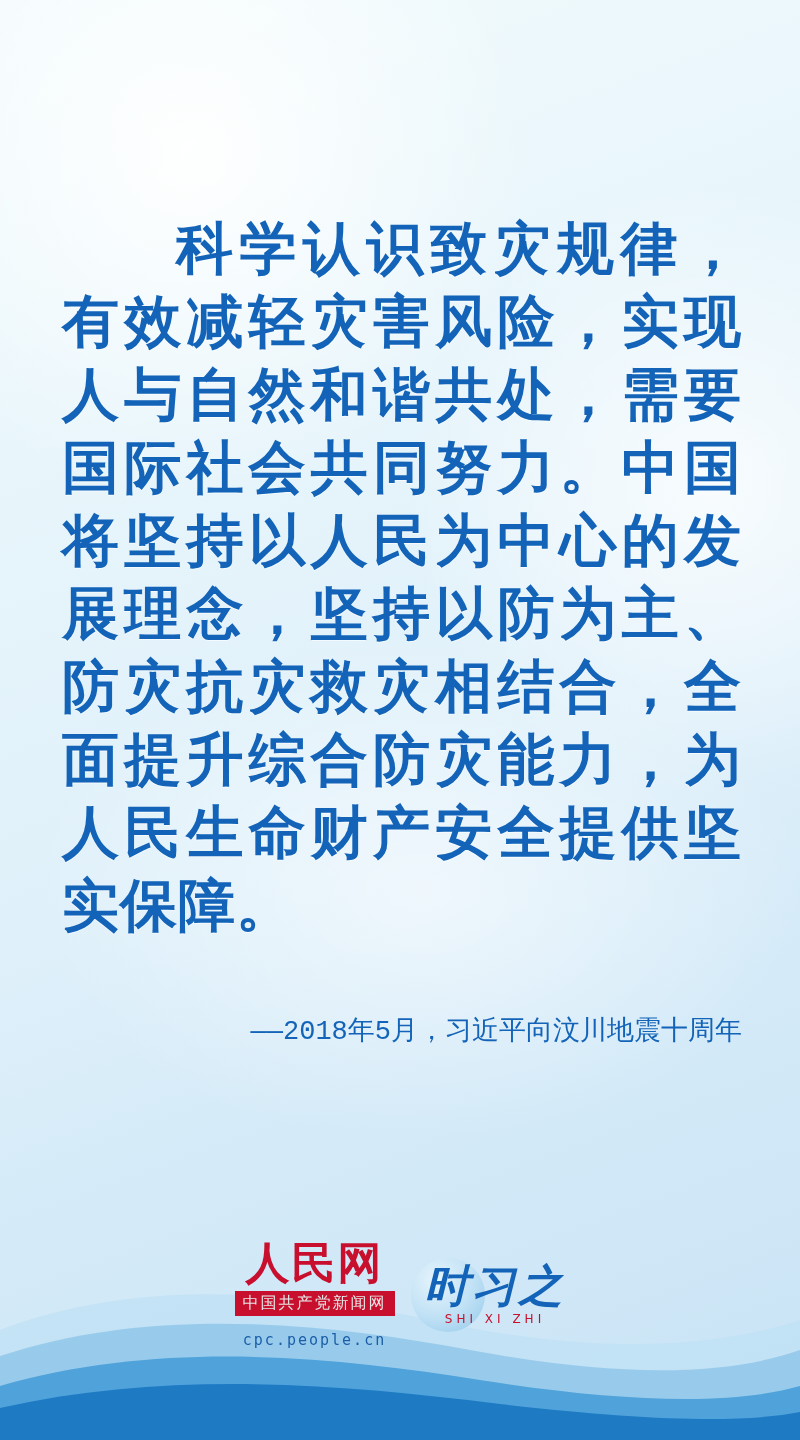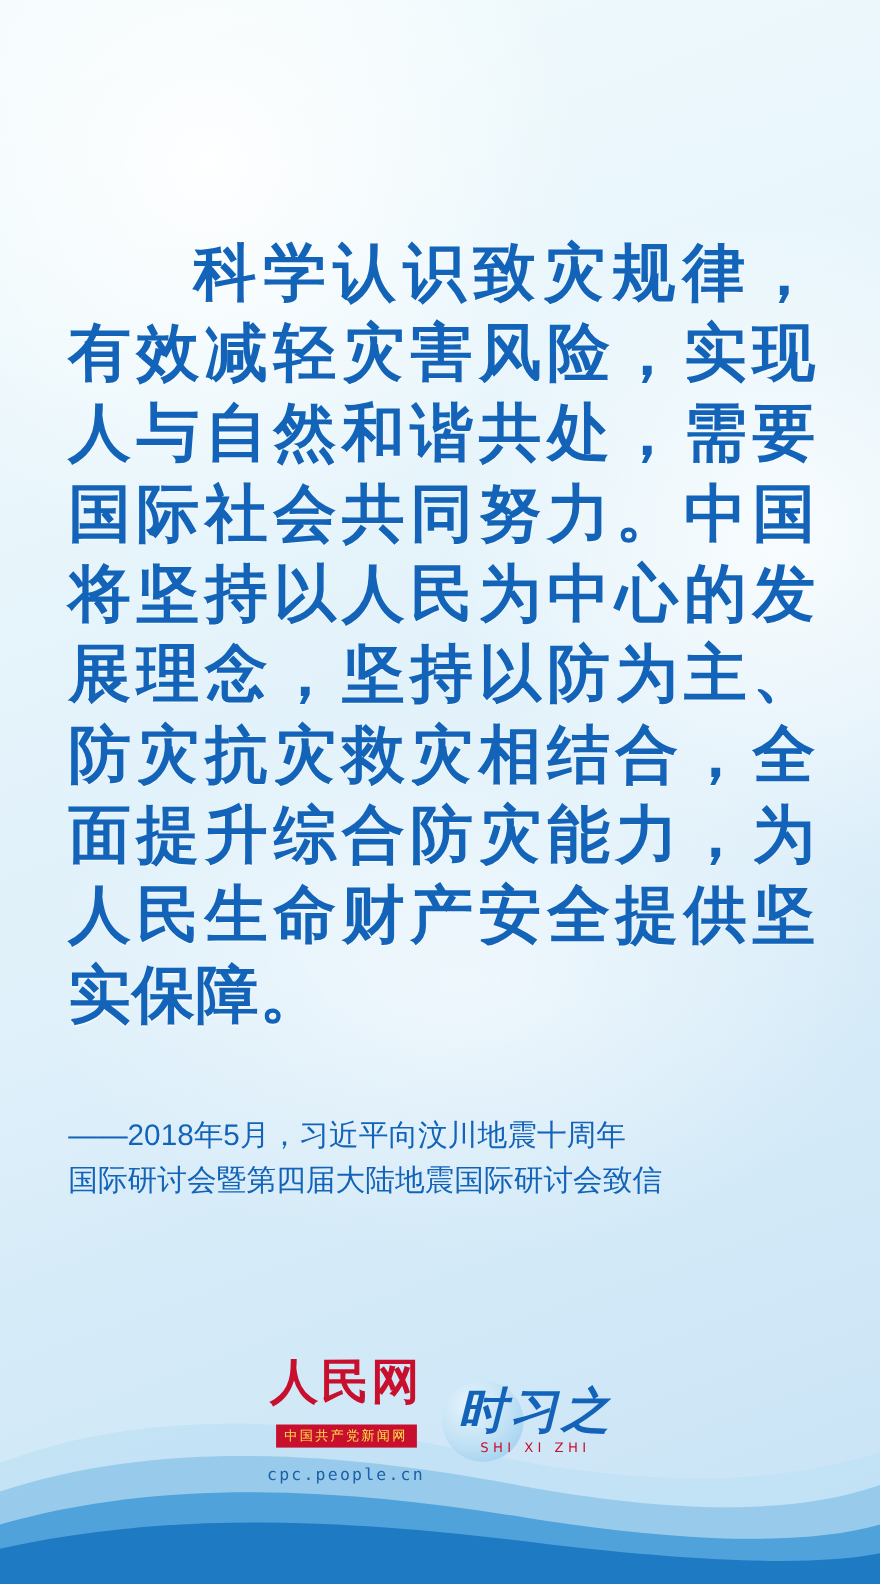--- a/index.html
+++ b/index.html
@@ -56,23 +56,23 @@
     text-indent: 114px;
     text-align: justify;
     text-shadow: 0 1px 0 rgba(255,255,255,0.6);
   }
 
   .attribution {
     position: absolute;
     left: 62px;
     top: 1012px;
     width: 680px;
-    text-align: left;
+    text-align: right;
     color: #1364b8;
-    font-family: Liberation Sans, sans-serif;
+    font-family: Liberation Mono, monospace;
     font-size: 27px;
     line-height: 1.5;
   }
   .attribution div { white-space: nowrap; }
 
   
   .waves { position: absolute; left: 0; bottom: 0; width: 800px; height: 260px; }
 
   .logos {
     position: absolute;
@@ -96,24 +96,24 @@
     gap: 6px;
   }
   .rmw-mark {
     font-family: "DejaVu Serif", "Liberation Serif", serif;
     font-weight: bold;
     font-size: 44px;
     color: #c8102e;
     letter-spacing: 2px;
   }
   .rmw-bar {
-    margin-top: 16px;
+    margin-top: 6px;
     background: #c8102e;
-    color: #fde047;
-    font-size: 12px;
+    color: #e5e5e5;
+    font-size: 16px;
     letter-spacing: 2px;
     padding: 4px 8px 5px;
     font-family: "DejaVu Sans", "Liberation Sans", sans-serif;
     white-space: nowrap;
   }
   .rmw-url {
     margin-top: 17px;
     font-family: "DejaVu Sans Mono", "Liberation Mono", monospace;
     font-size: 15px;
     color: #1b5fa8;
@@ -165,21 +165,20 @@
   <div class="glow-a"></div>
   <div class="glow-b"></div>
   <div class="glow-c"></div>
 
   <div class="quote-block">
     <div class="quote-text">科学认识致灾规律，有效减轻灾害风险，实现人与自然和谐共处，需要国际社会共同努力。中国将坚持以人民为中心的发展理念，坚持以防为主、防灾抗灾救灾相结合，全面提升综合防灾能力，为人民生命财产安全提供坚实保障。</div>
   </div>
 
   <div class="attribution">
     <div>——2018年5月，习近平向汶川地震十周年</div>
-    <div>国际研讨会暨第四届大陆地震国际研讨会致信</div>
   </div>
 
   <svg class="waves" viewBox="0 0 800 260" preserveAspectRatio="none">
     <path d="M0,150 C140,96 300,112 430,140 C560,168 690,176 800,140 L800,260 L0,260 Z" fill="#bfe0f4" opacity="0.75"></path>
     <path d="M0,176 C150,126 320,142 470,170 C610,196 720,198 800,170 L800,260 L0,260 Z" fill="#8dc6e8" opacity="0.8"></path>
     <path d="M0,206 C160,160 330,176 480,200 C620,222 730,226 800,206 L800,260 L0,260 Z" fill="#4fa3da"></path>
     <path d="M0,228 C170,190 340,204 500,224 C640,240 740,244 800,232 L800,260 L0,260 Z" fill="#1f7ac4"></path>
   </svg>
 
   <div class="logos">

